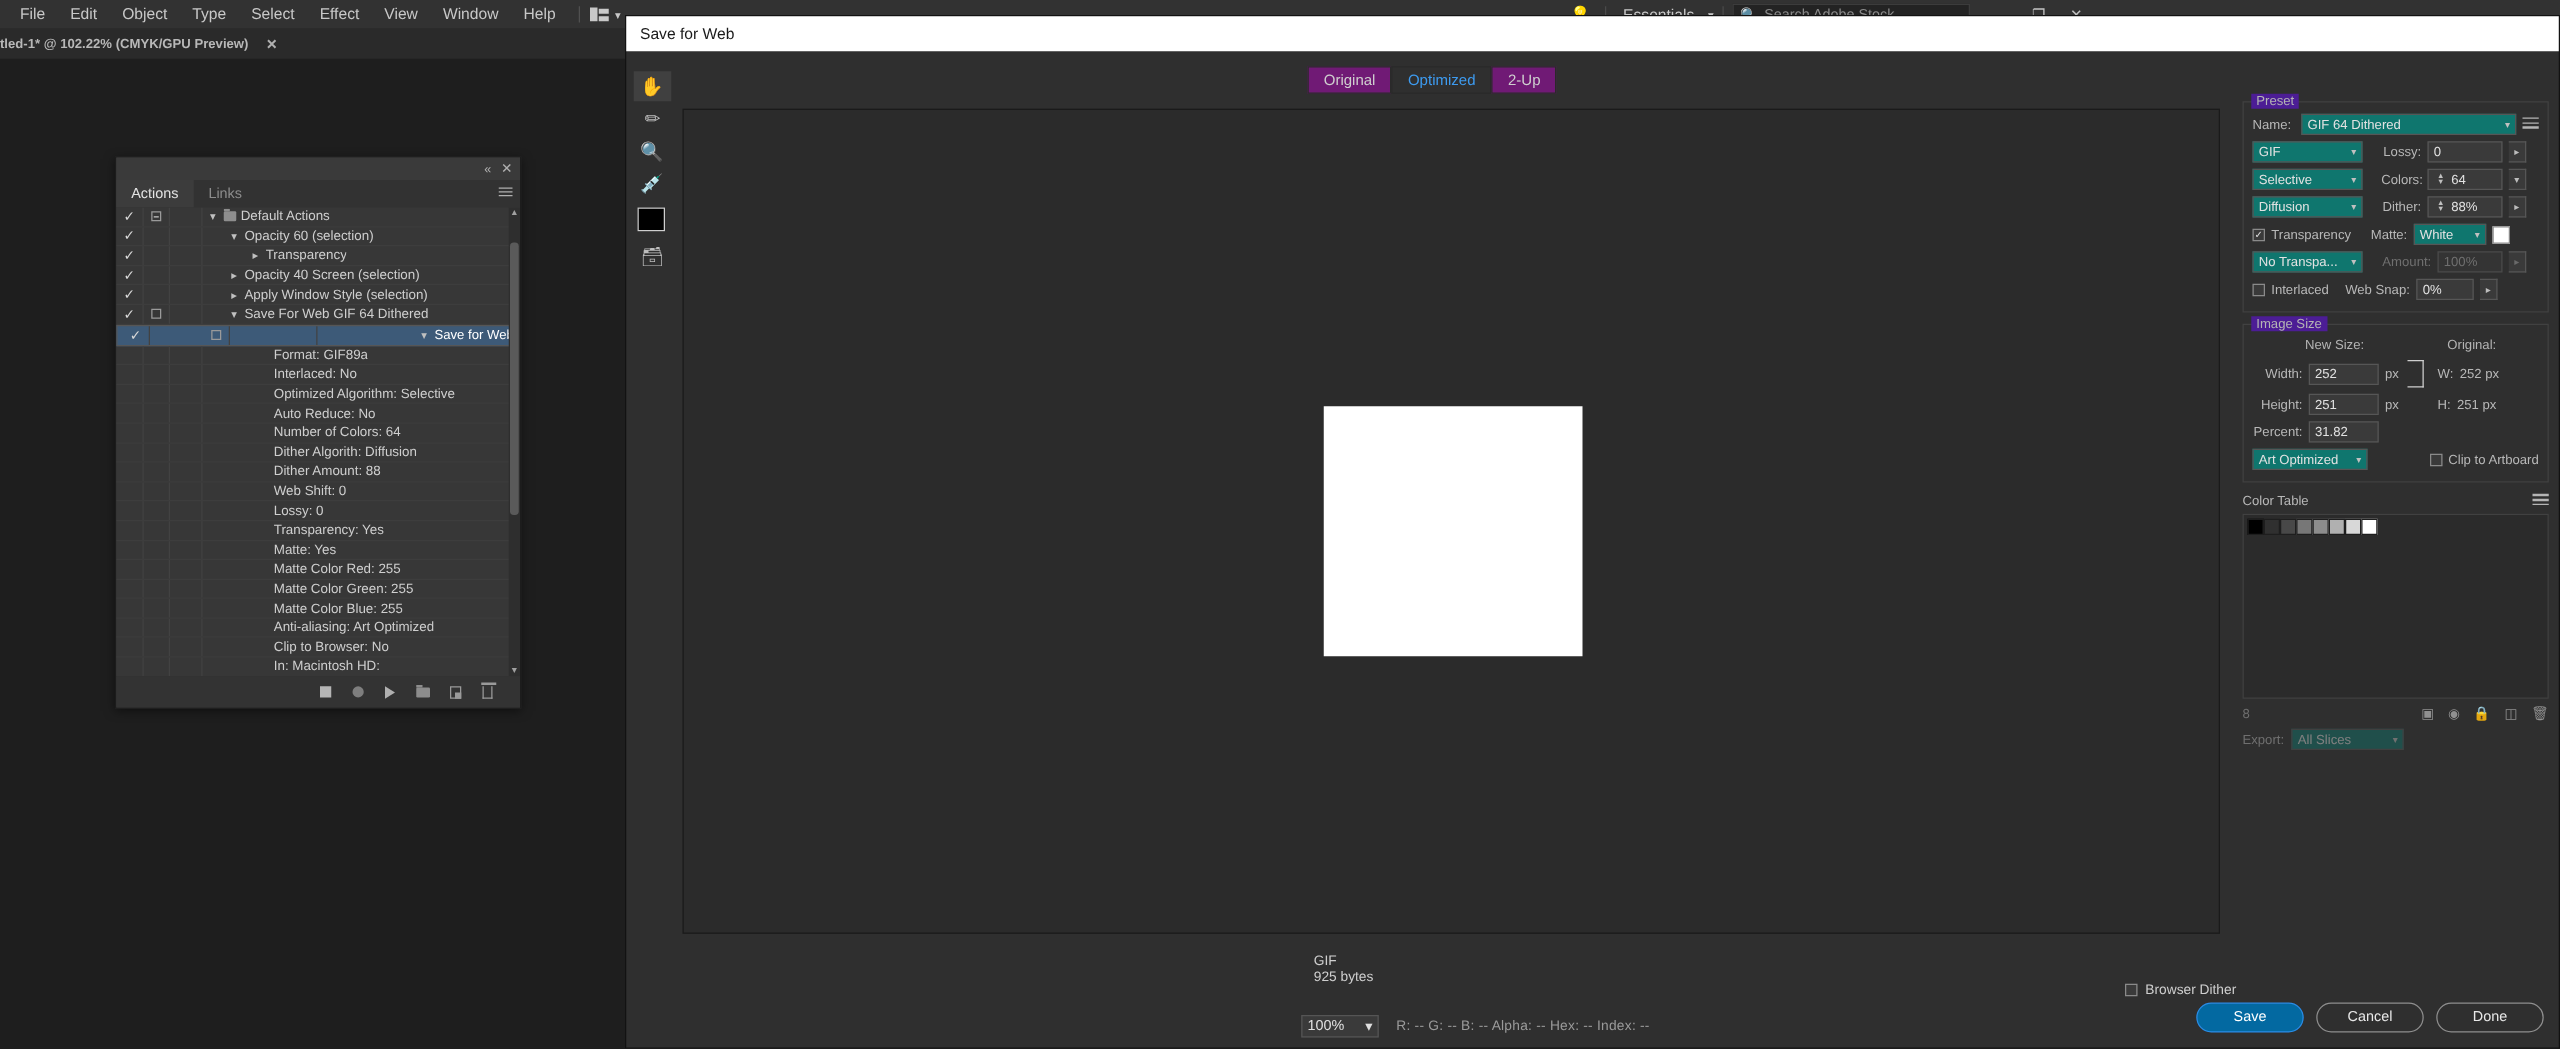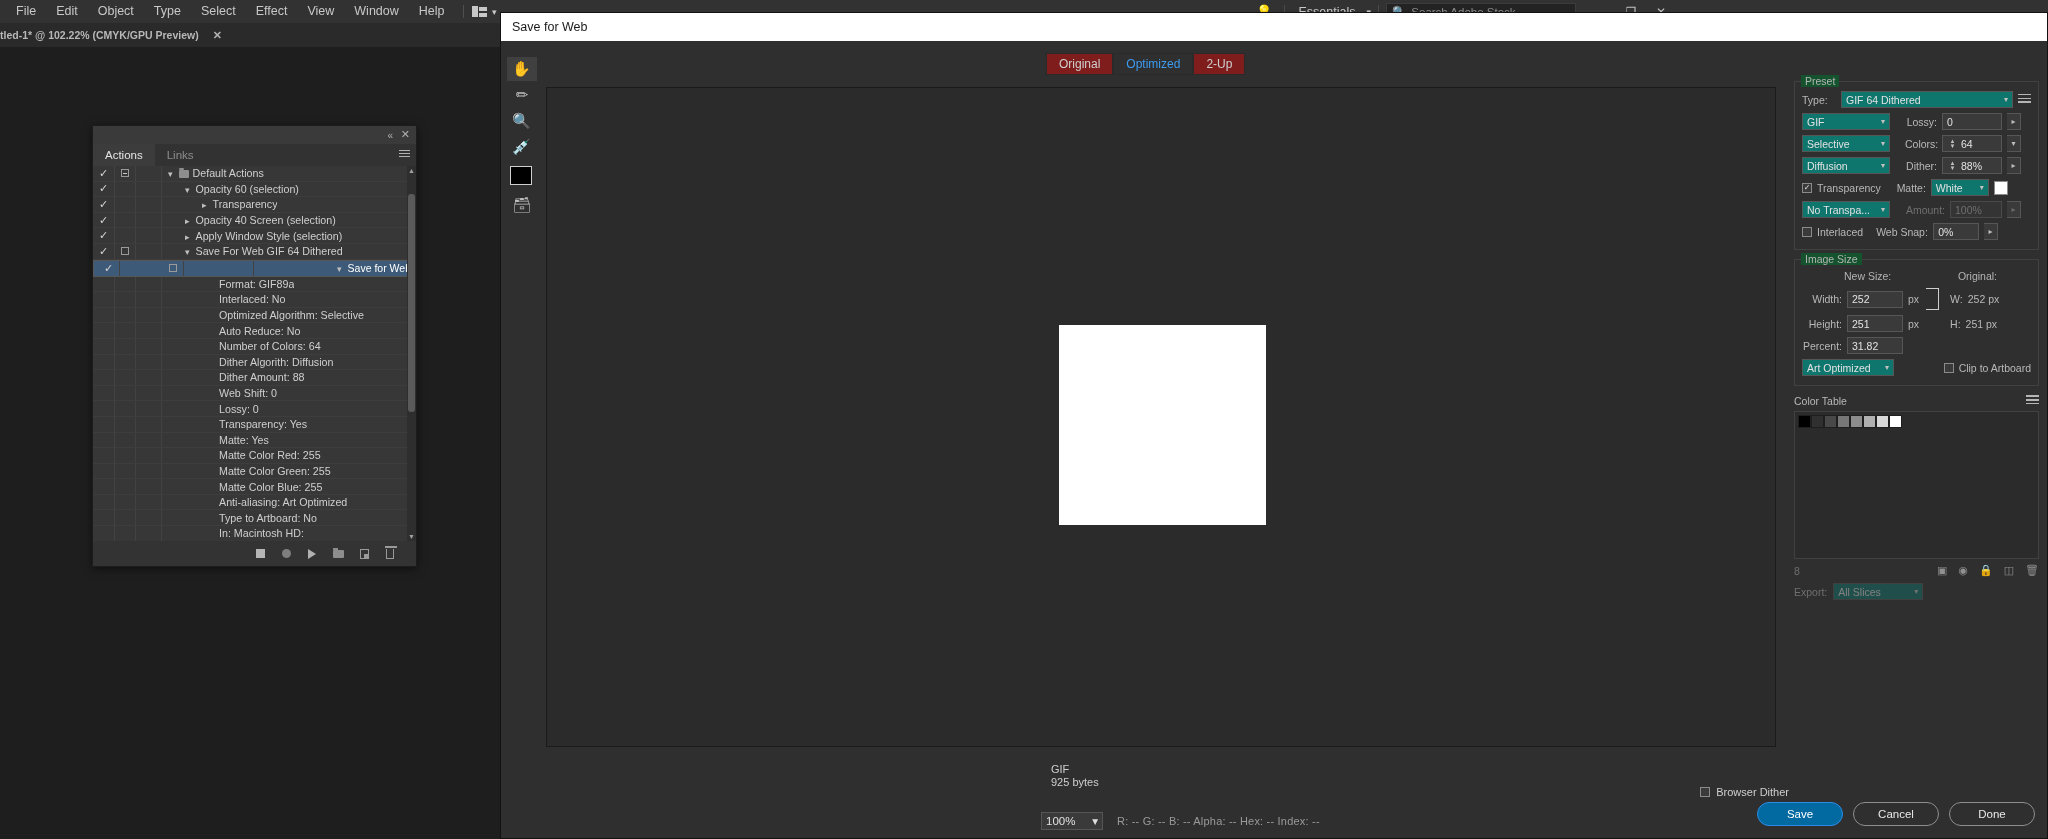--- a/index.html
+++ b/index.html
@@ -123,21 +123,21 @@
   .tool-strip {
     position: absolute; left: 6px; top: 16px; width: 36px; height: 160px;
   }
   .tbtn { width:30px;height:24px;display:flex;align-items:center;justify-content:center;
           margin-bottom:2px;color:#bdbdbd;font-size:15px;}
   .tbtn.active { background:#404040; }
   .swatch-blk { width:22px;height:19px;background:#000; border:1px solid #cfcfcf; margin:7px 0 0 3px;}
   .tbtn.slice { margin-top: 8px; }
 
   .tabs-row { position: absolute; left: 545px; top: 12px; display: flex; gap: 0; }
-  .vtab { padding: 3px 12px; font-size: 12px; color: #cfcfcf; background: #7f1d1d; border: 1px solid #2a2a2a;}
+  .vtab { padding: 3px 12px; font-size: 12px; color: #cfcfcf; background: #701a75; border: 1px solid #2a2a2a;}
   .vtab.active { color: #3d9bf0; background: #2f2f2f; border-color:#2a2a2a;}
 
   .preview-area {
     position: absolute; left: 45px; top: 46px; width: 1230px; height: 660px;
     background: #2b2b2b; border: 1px solid #1a1a1a;
   }
   .artwork {
     position: absolute; left: 512px; top: 237px; width: 207px; height: 200px;
     background: #ffffff;
   }
@@ -147,21 +147,21 @@
   .zoom-sel {
     width: 62px; height: 18px; background: #3a3a3a; border: 1px solid #555;
     display:flex;align-items:center;justify-content:space-between;padding:0 4px;
     font-size: 11.5px; color:#e0e0e0;
   }
   .rgb-readout { font-size: 11px; color: #9a9a9a; letter-spacing:.2px;}
 
   
   .settings { position: absolute; right: 8px; top: 40px; width: 245px; }
   .grp { border: 1px solid #414141; margin-bottom: 9px; padding: 7px 7px 9px 7px; position:relative;}
-  .grp-title { position: absolute; left: 6px; top: -7px; background: #14532d; padding: 0 4px;
+  .grp-title { position: absolute; left: 6px; top: -7px; background: #4c1d95; padding: 0 4px;
                font-size: 10.5px; color: #b4b4b4; }
   .line { display: flex; align-items: center; gap: 5px; margin-bottom: 5px; }
   .lbl { font-size: 10.5px; color: #b8b8b8; white-space: nowrap;}
   .lbl.dim { color: #6f6f6f; }
   .sel {
     background: #0f766e; border: 1px solid #565656; height: 17px;
     display: flex; align-items: center; justify-content: space-between;
     padding: 0 4px; font-size: 10.5px; color: #e2e2e2;
   }
   .sel .cv { font-size: 8px; color: #c0c0c0; }
@@ -404,21 +404,21 @@
         <div class="ap-row">
           <div class="col-check"></div>
           <div class="col-box"></div>
           <div class="col-tri"></div>
           <div class="ap-label" style="padding-left: 57px;"><span>Anti-aliasing: Art Optimized</span></div>
         </div>
         <div class="ap-row">
           <div class="col-check"></div>
           <div class="col-box"></div>
           <div class="col-tri"></div>
-          <div class="ap-label" style="padding-left: 57px;"><span>Type to Artboard: No</span></div>
+          <div class="ap-label" style="padding-left: 57px;"><span>Clip to Browser: No</span></div>
         </div>
         <div class="ap-row">
           <div class="col-check"></div>
           <div class="col-box"></div>
           <div class="col-tri"></div>
           <div class="ap-label" style="padding-left: 57px;"><span>In: Macintosh HD:</span></div>
         </div>
       </div>
 
     <div class="ap-scroll">
@@ -486,21 +486,21 @@
           <span class="cv">▾</span>
         </div>
         <div class="rgb-readout">R: --   G: --   B: --   Alpha: --   Hex: --   Index: --</div>
       </div>
 
       <div class="settings">
 
         <div class="grp">
           <div class="grp-title">Preset</div>
           <div class="line" style="margin-top:2px">
-            <span class="lbl" style="width:34px">Type:</span>
+            <span class="lbl" style="width:34px">Name:</span>
             <div class="sel" style="flex:1">
               <span>GIF 64 Dithered</span>
               <span class="cv">▾</span>
             </div>
             <span class="menu-ic">
                 <i></i>
                 <i></i>
                 <i></i>
               </span>
           </div>

